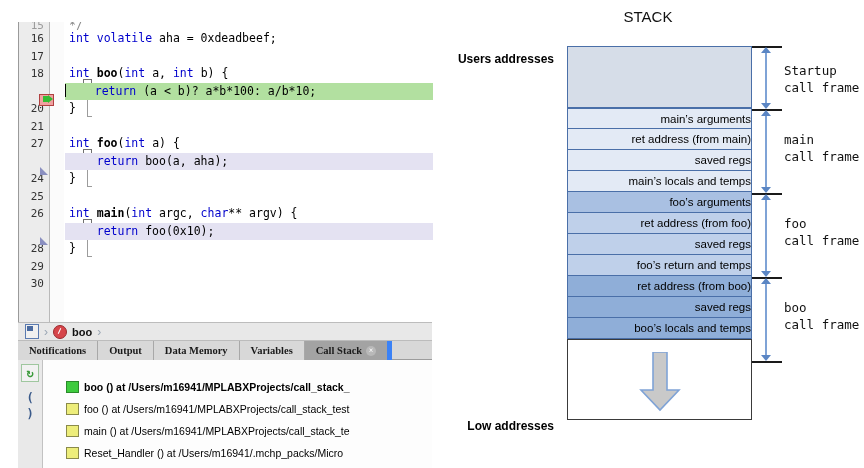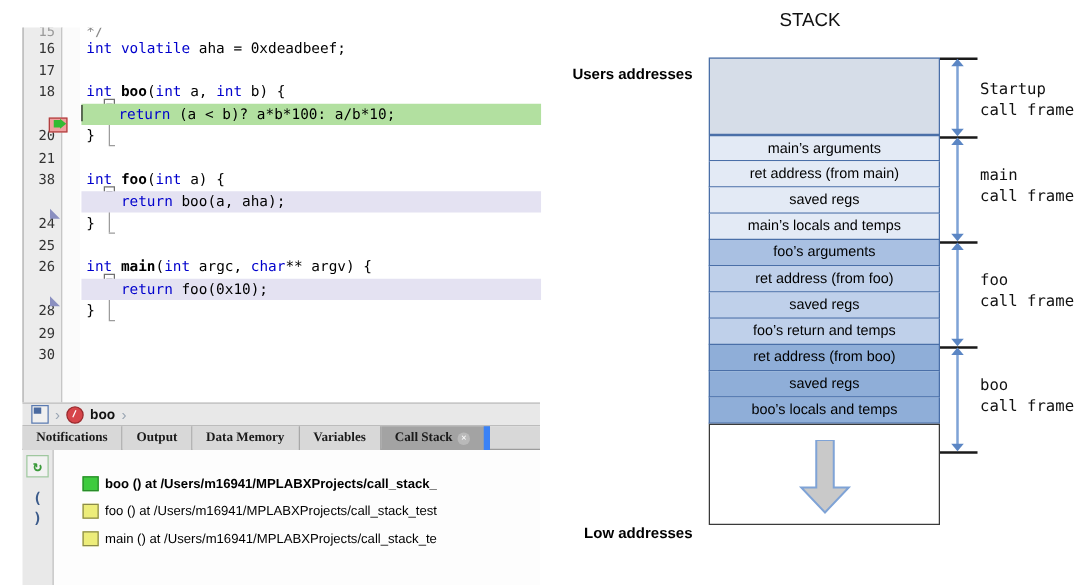--- a/index.html
+++ b/index.html
@@ -92,21 +92,21 @@
   
   .diagram{position:absolute;left:432px;top:0;width:432px;height:468px;}
   .stack-title{position:absolute;left:0;top:8px;width:432px;text-align:center;
                font-size:15px;color:#111;}
   .hi-addr{position:absolute;left:-8px;top:52px;width:130px;text-align:right;
            font-size:12px;font-weight:bold;color:#000;}
   .lo-addr{position:absolute;left:-8px;top:419px;width:130px;text-align:right;
            font-size:12px;font-weight:bold;color:#000;}
 
   .stackbox{position:absolute;left:135px;top:46px;width:185px;}
-  .srow{height:21px;line-height:21px;text-align:center;font-size:11.5px;color:#000;
+  .srow{height:21px;line-height:21px;text-align:right;font-size:11.5px;color:#000;
         border:1px solid #4a6fa8;border-top:none;box-sizing:border-box;}
   .srow.first{border-top:1px solid #4a6fa8;}
   .sfree{height:62px;background:#d6dde8;border:1px solid #4a6fa8;box-sizing:border-box;}
   .c-main{background:#e3eaf5;}
   .c-foo{background:#bfd0ea;}
   .c-boo{background:#8faed8;}
   .c-hdr-foo{background:#a9c0e2;}
   .c-hdr-boo{background:#7da0d0;}
   .sbottom{height:81px;background:#ffffff;border:1.5px solid #3a3a3a;box-sizing:border-box;
            position:relative;}
@@ -134,21 +134,21 @@
     <div class="editor">
 
       <div class="gutter">
         <div class="gutter-line" style="color:#9a9a9a;overflow:hidden;height:8px;line-height:8px;">15</div>
         <div class="gutter-line">16</div>
         <div class="gutter-line">17</div>
         <div class="gutter-line">18</div>
         <div class="gutter-line"></div>
         <div class="gutter-line">20</div>
         <div class="gutter-line">21</div>
-        <div class="gutter-line">38</div>
+        <div class="gutter-line">27</div>
         <div class="gutter-line"></div>
         <div class="gutter-line">24</div>
         <div class="gutter-line">25</div>
         <div class="gutter-line">26</div>
         <div class="gutter-line"></div>
         <div class="gutter-line">28</div>
         <div class="gutter-line">29</div>
         <div class="gutter-line">30</div>
       </div>
 
@@ -232,20 +232,24 @@
           <span>boo () at  /Users/m16941/MPLABXProjects/call_stack_</span>
         </div>
         <div class="csrow">
           <span class="csq yellow"></span>
           <span>foo () at  /Users/m16941/MPLABXProjects/call_stack_test</span>
         </div>
         <div class="csrow">
           <span class="csq yellow"></span>
           <span>main () at  /Users/m16941/MPLABXProjects/call_stack_te</span>
         </div>
+        <div class="csrow">
+          <span class="csq yellow"></span>
+          <span>Reset_Handler () at  /Users/m16941/.mchp_packs/Micro</span>
+        </div>
       </div>
     </div>
   </div>
 
   <div class="diagram">
 
     <div class="stack-title">STACK</div>
     <div class="hi-addr">Users addresses</div>
     <div class="lo-addr">Low addresses</div>
 

